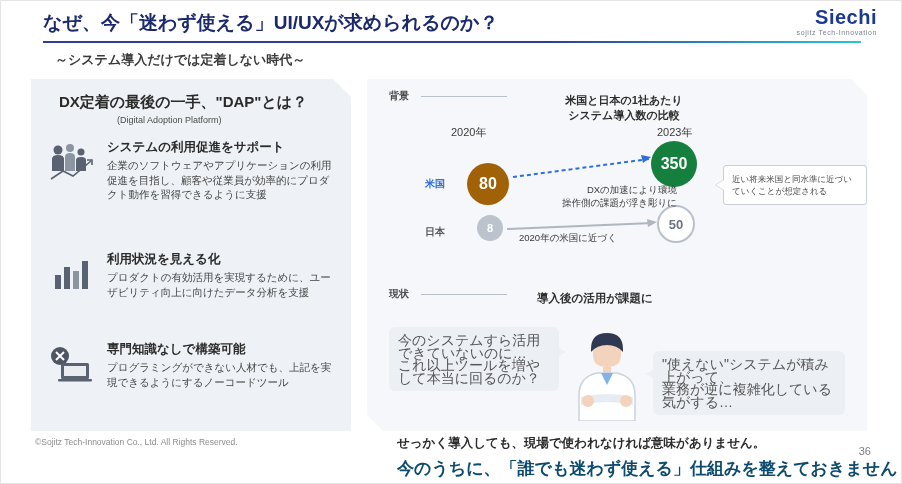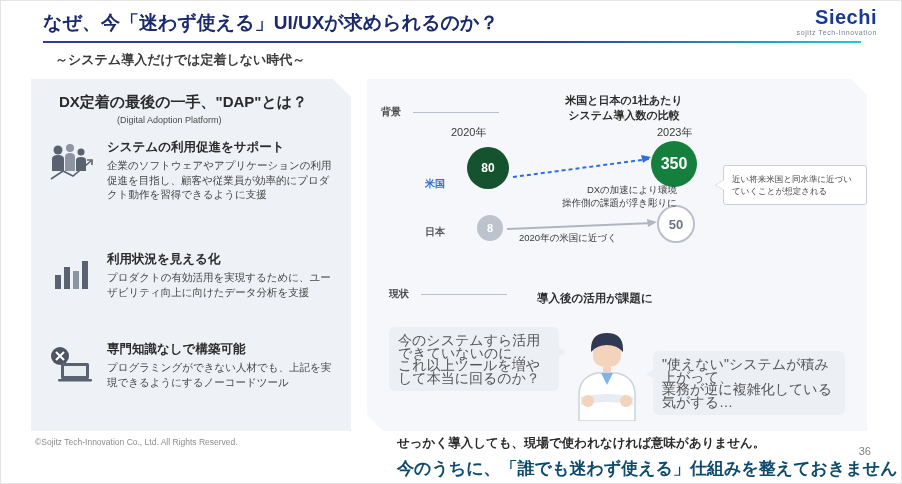--- a/index.html
+++ b/index.html
@@ -185,21 +185,21 @@
     font-weight: bold;
   }
   .section-tag .tagline {
     position: absolute;
     left: 32px;
     top: 7px;
     width: 86px;
     height: 1px;
     background: #b9bfcb;
   }
-  #tag-haikei { left: 14px; top: 10px; margin-top: 16px; }
+  #tag-haikei { left: 22px; top: 10px; }
   #tag-genjou { left: 22px; top: 208px; }
 
   .chart-title {
     position: absolute;
     left: 152px;
     top: 14px;
     width: 210px;
     text-align: center;
     font-size: 11px;
     font-weight: bold;
@@ -225,24 +225,24 @@
   .bubble {
     position: absolute;
     border-radius: 50%;
     display: flex;
     align-items: center;
     justify-content: center;
     color: #fff;
     font-weight: bold;
   }
   #bubble-us-2020 {
-    left: 100px; top: 68px;
+    left: 100px; top: 84px;
     width: 42px; height: 42px;
-    background: #14532d;
-    font-size: 12px;
+    background: #a16207;
+    font-size: 16px;
   }
   #bubble-us-2023 {
     left: 284px; top: 62px;
     width: 46px; height: 46px;
     background: #15803d;
     font-size: 16px;
   }
   #bubble-jp-2020 {
     left: 110px; top: 136px;
     width: 26px; height: 26px;

